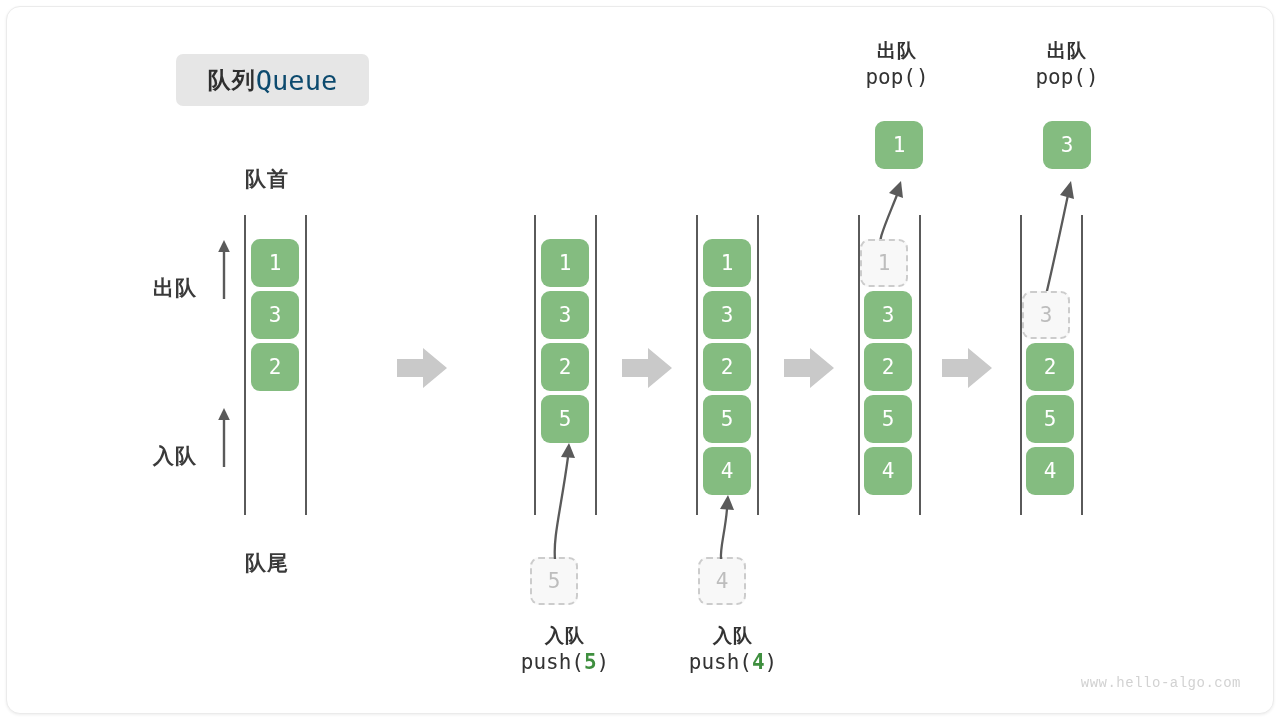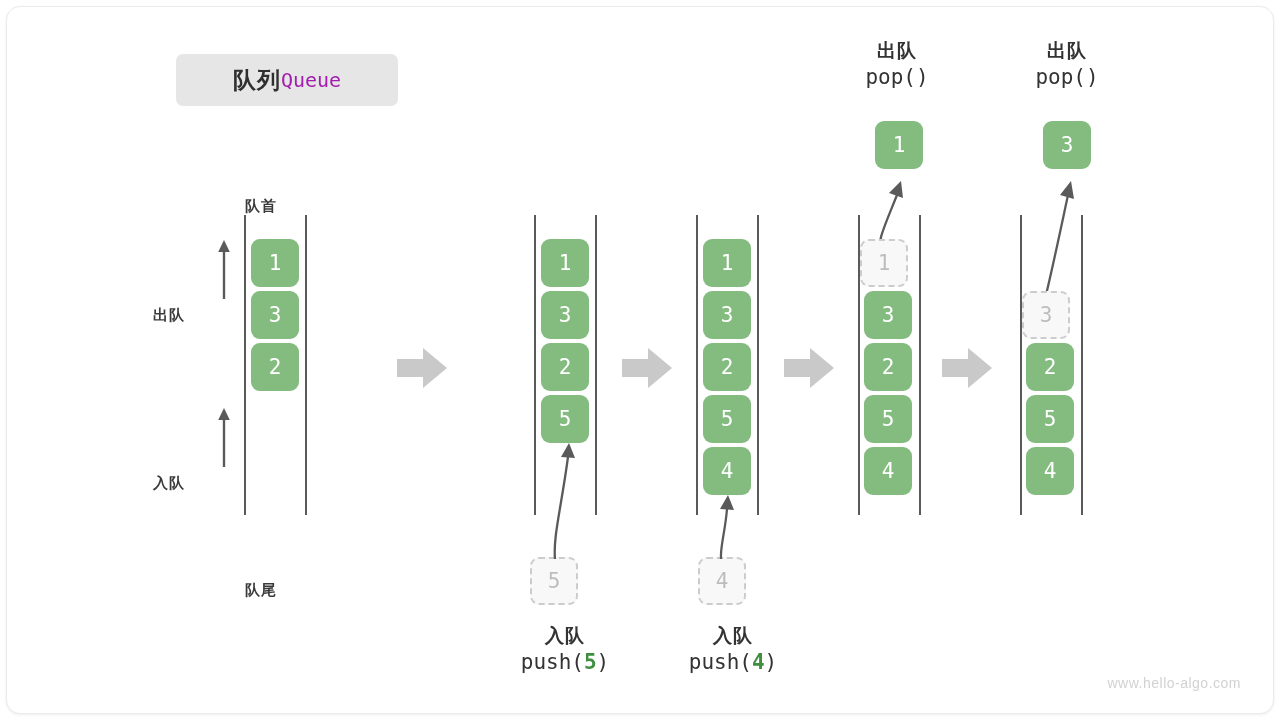--- a/index.html
+++ b/index.html
@@ -25,52 +25,51 @@
     box-shadow: 0 1px 3px rgba(0,0,0,0.07);
     box-sizing: border-box;
     overflow: hidden;
   }
   .abs { position: absolute; }
 
   
   #title-badge {
     left: 169px;
     top: 47px;
-    width: 222px;
+    width: 193px;
     height: 52px;
     background: #e6e6e6;
     border-radius: 7px;
     display: flex;
     align-items: center;
     justify-content: center;
     gap: 0;
   }
   #title-badge .cn {
     font-family: "Liberation Sans", sans-serif;
     font-weight: bold;
     font-size: 23px;
     color: #2f2f2f;
     letter-spacing: 1px;
   }
   #title-badge .en {
     font-family: "DejaVu Sans Mono", monospace;
-    font-size: 20px;
-    color: #a21caf;
+    font-size: 27px;
+    color: #0c4a6e;
     text-align: right;
   }
 
   
   .cn-label {
     font-family: "Liberation Sans", sans-serif;
     font-weight: bold;
-    font-size: 15px;
+    font-size: 21px;
     color: #3a3a3a;
     white-space: nowrap;
     letter-spacing: 1px;
-    margin-top: 32px;
   }
   .op-label {
     text-align: center;
     white-space: nowrap;
   }
   .op-label .l1 {
     font-family: "Liberation Sans", sans-serif;
     font-weight: bold;
     font-size: 19px;
     color: #333333;
@@ -115,21 +114,21 @@
   }
 
   
   .step-arrow { width: 52px; height: 46px; }
   .curve { overflow: visible; }
 
   
   #watermark {
     right: 32px;
     bottom: 22px;
-    font-family: Liberation Sans, sans-serif;
+    font-family: Liberation Mono, monospace;
     font-size: 14px;
     color: #d2d2d2;
     letter-spacing: 0.5px;
   }
 </style>
 </head>
 <body>
 
 <div id="card">
 

